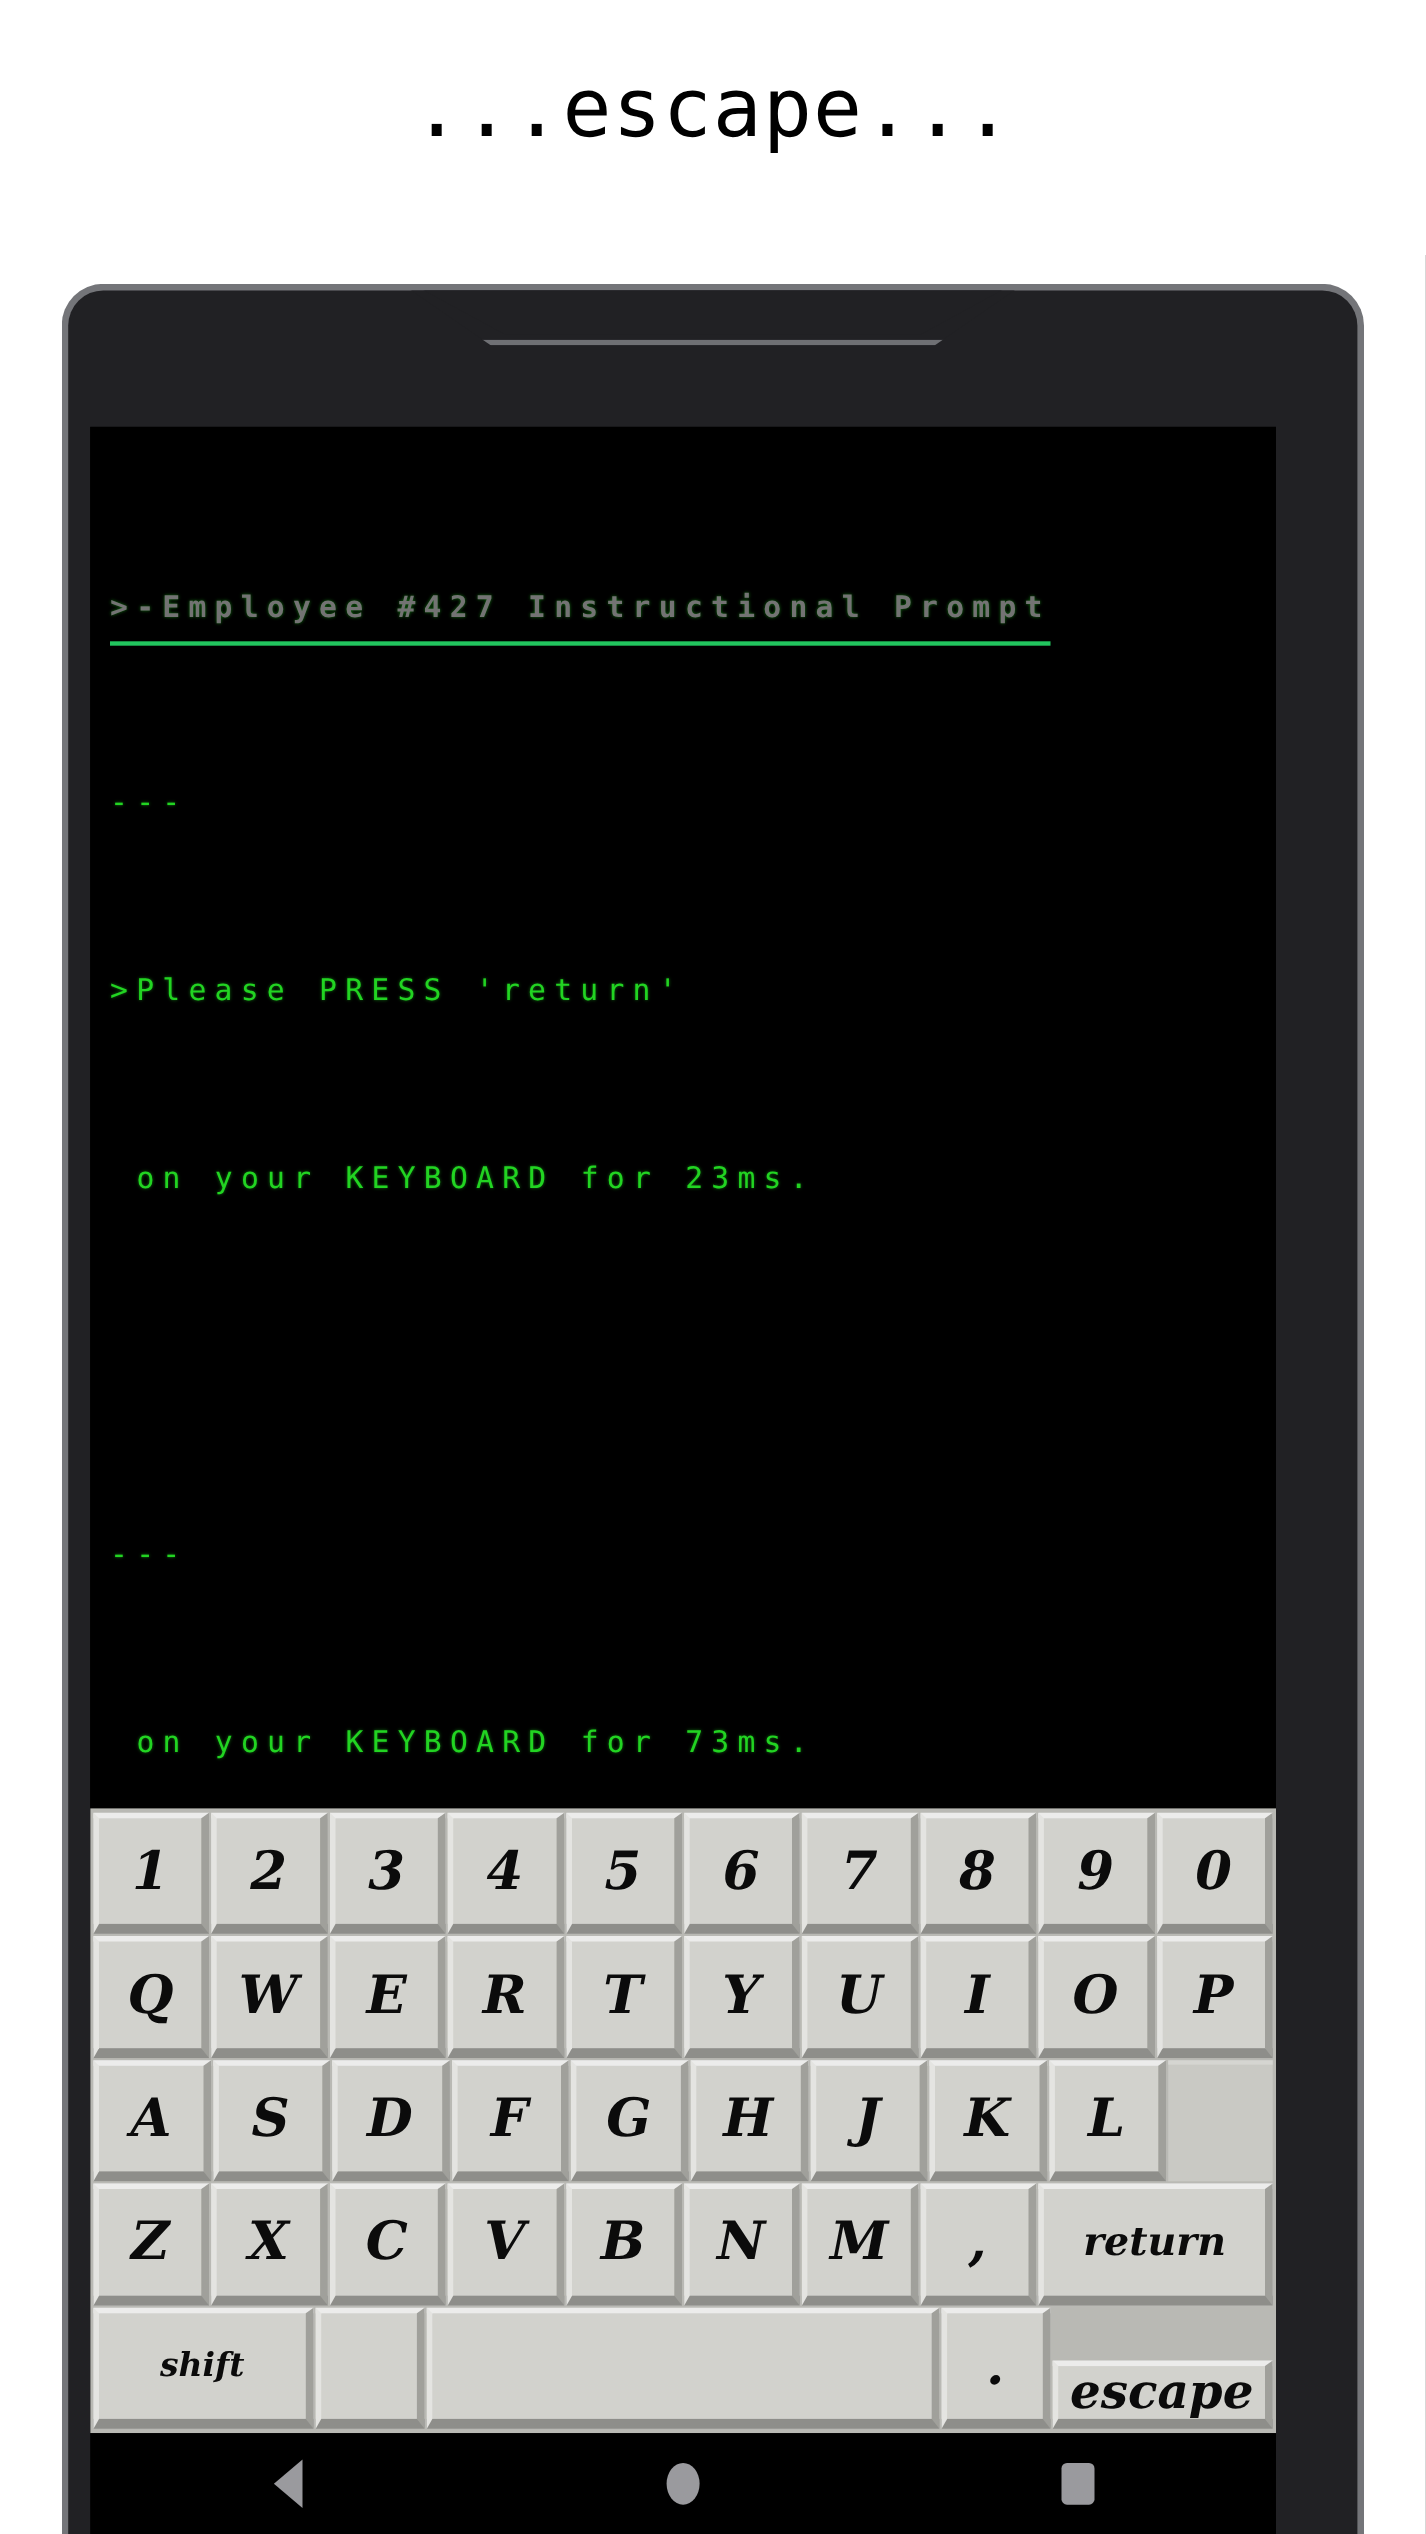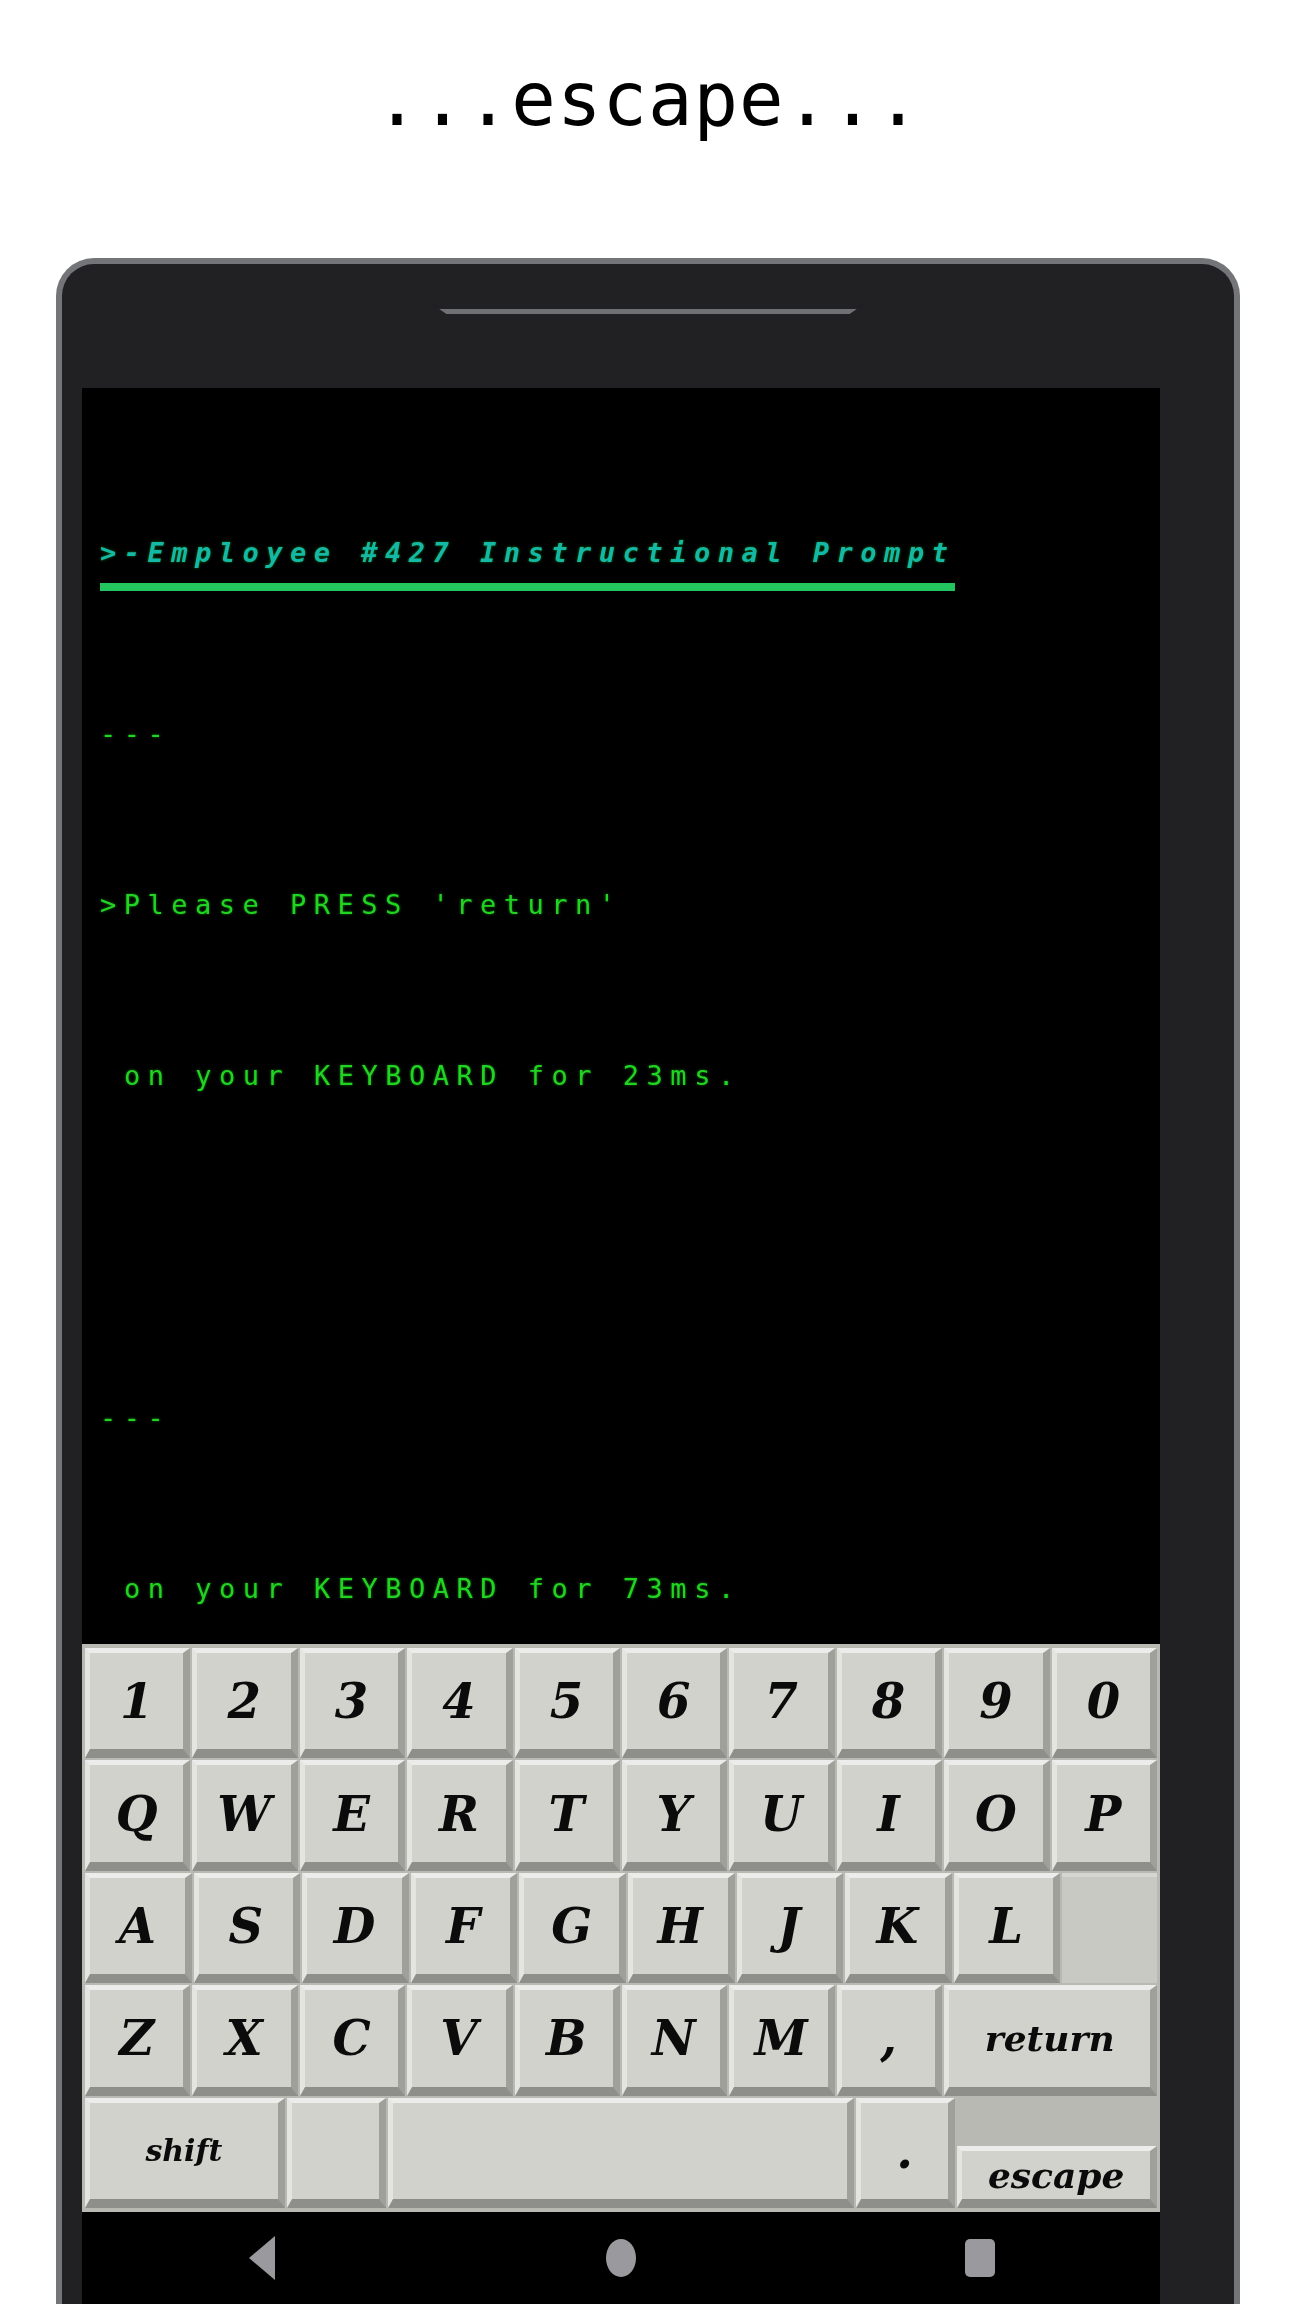--- a/index.html
+++ b/index.html
@@ -91,25 +91,24 @@
     font-family: "DejaVu Sans Mono", "Liberation Mono", monospace;
     font-size: 27px;
     letter-spacing: 7.5px;
     color: #22d422;
     line-height: 57px;
     white-space: pre;
     text-shadow: 0 0 3px rgba(34,212,34,0.55);
   }
   .term-header {
     display: inline-block;
-    border-bottom: 8px solid #22c55e;
+    border-bottom: 4px solid #22c55e;
     padding-bottom: 2px;
-    color: #14b8a6;
+    color: #737373;
     font-weight: bold;
-    font-style: italic;
   }
   .term-line { display: block; }
   .term-rule { display: block; }
   .term-spacer { display: block; height: 57px; }
   .term-indent { padding-left: 24px; }
 
   
   #keyboard {
     position: absolute;
     left: 0;
@@ -144,21 +143,21 @@
     font-size: 48px;
     font-style: italic;
     font-weight: 700;
     color: #0b0b0b;
     line-height: 1;
     user-select: none;
   }
   .key.wide-return { flex: 2.15 1 0; font-size: 36px; font-style: italic; }
   .key.wide-shift  { flex: 2.15 1 0; font-size: 30px; font-style: italic; }
   .key.wide-space  { flex: 5.2 1 0; }
-  .key.wide-escape { flex: 2.15 1 0; font-size: 36px; font-style: italic; margin-top: 48px; }
+  .key.wide-escape { flex: 2.15 1 0; font-size: 44px; font-style: italic; margin-top: 48px; }
   .key.blank { color: transparent; }
   .key.filler {
     background: #c9c9c4;
     border: 0;
     border-top: 4px solid #d5d5d1;
   }
 
   
   #nav-bar {
     position: absolute;

